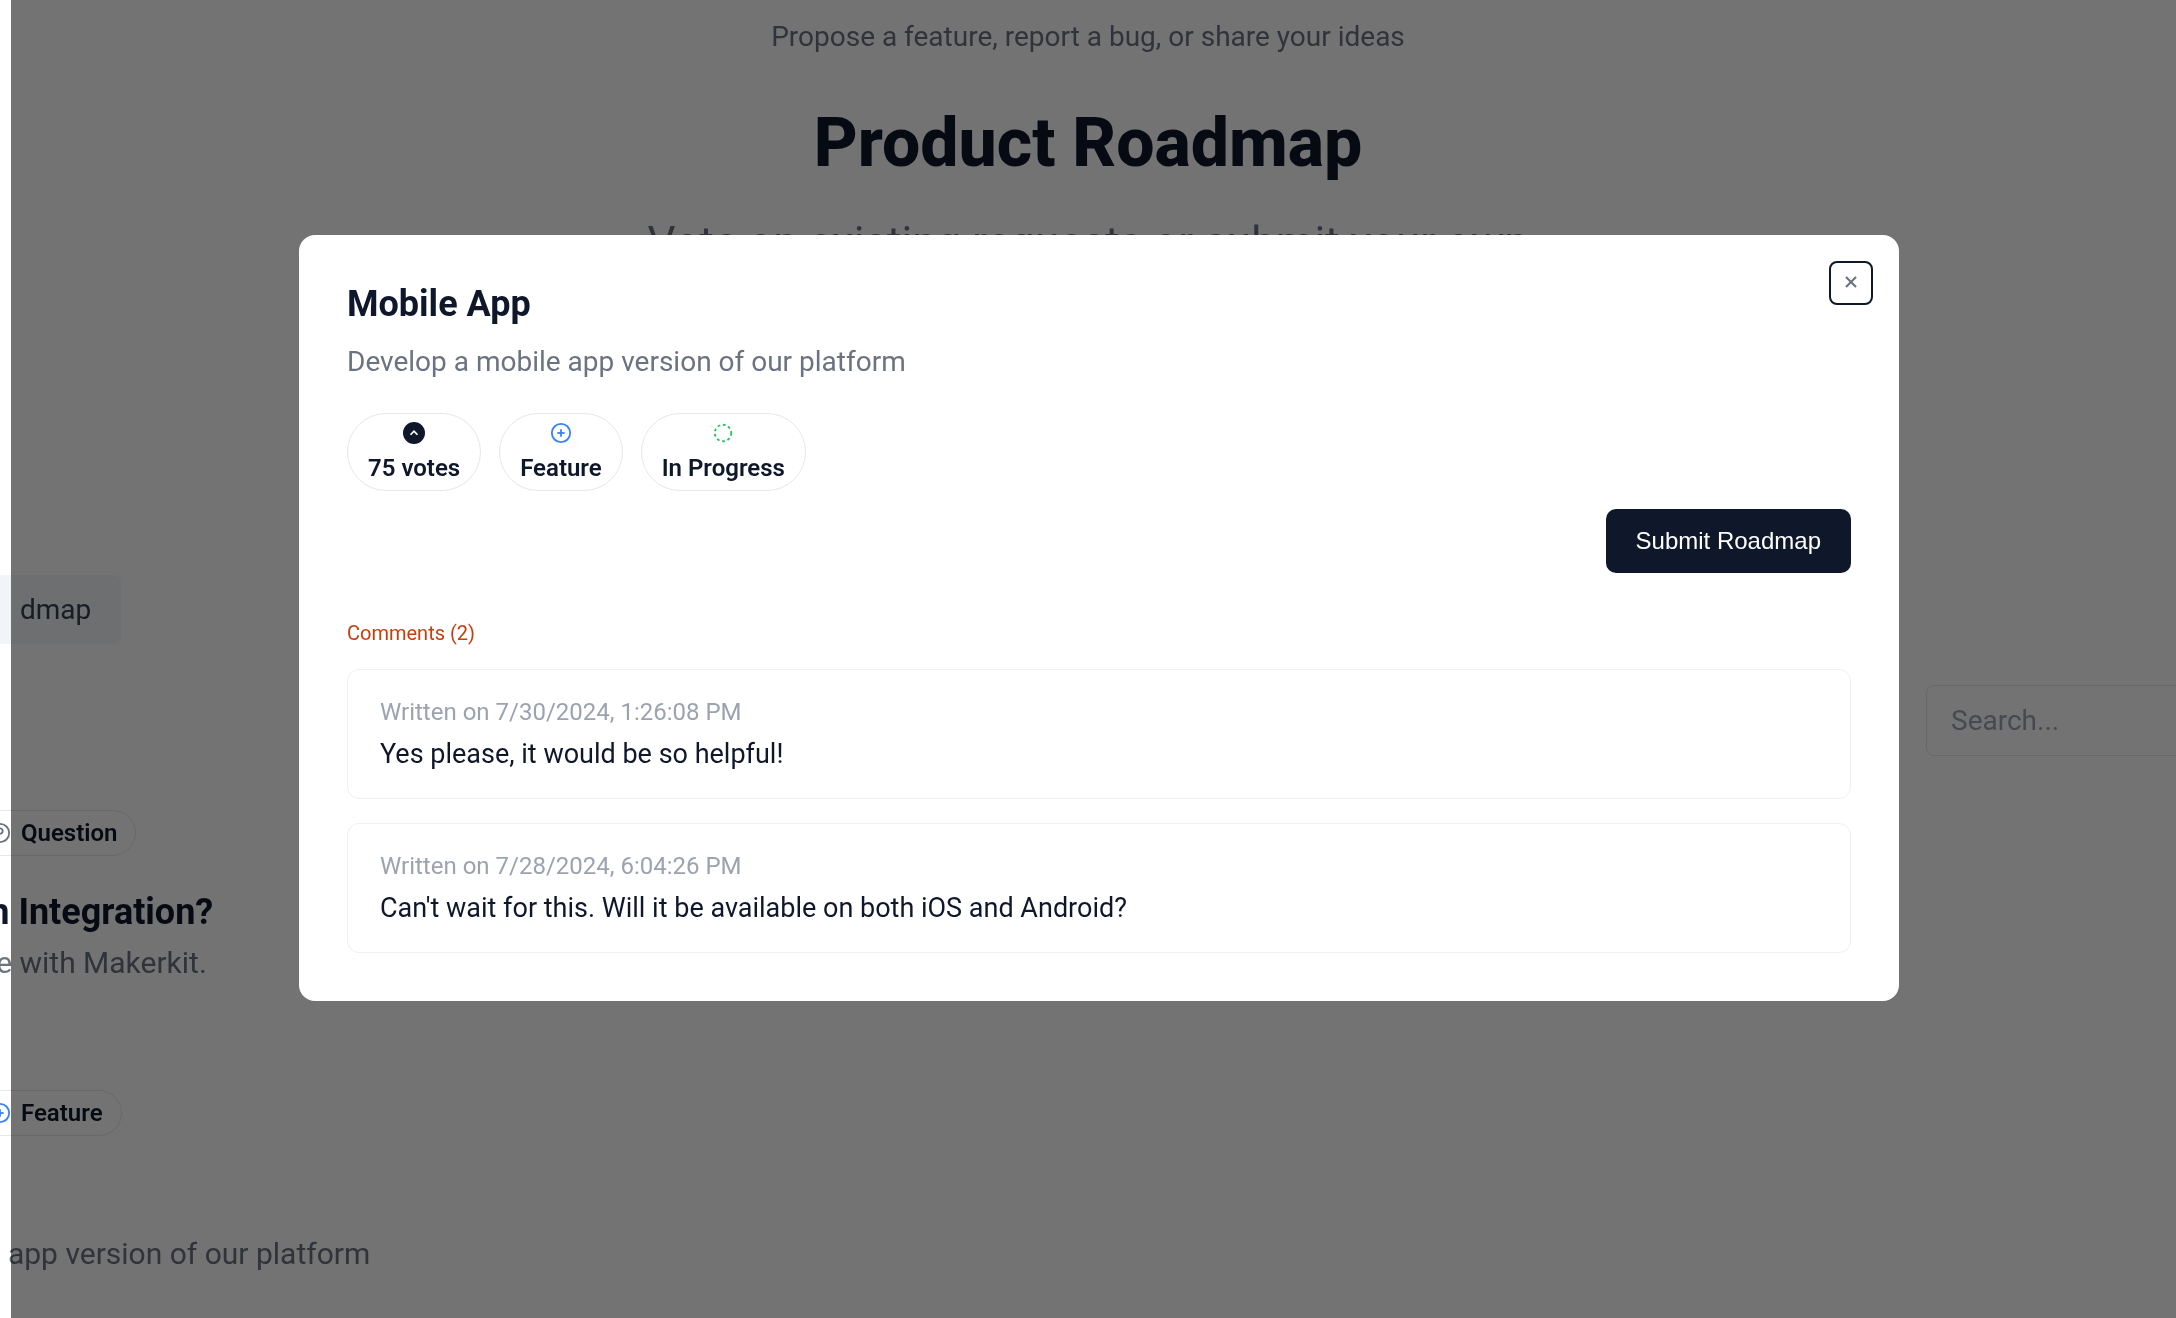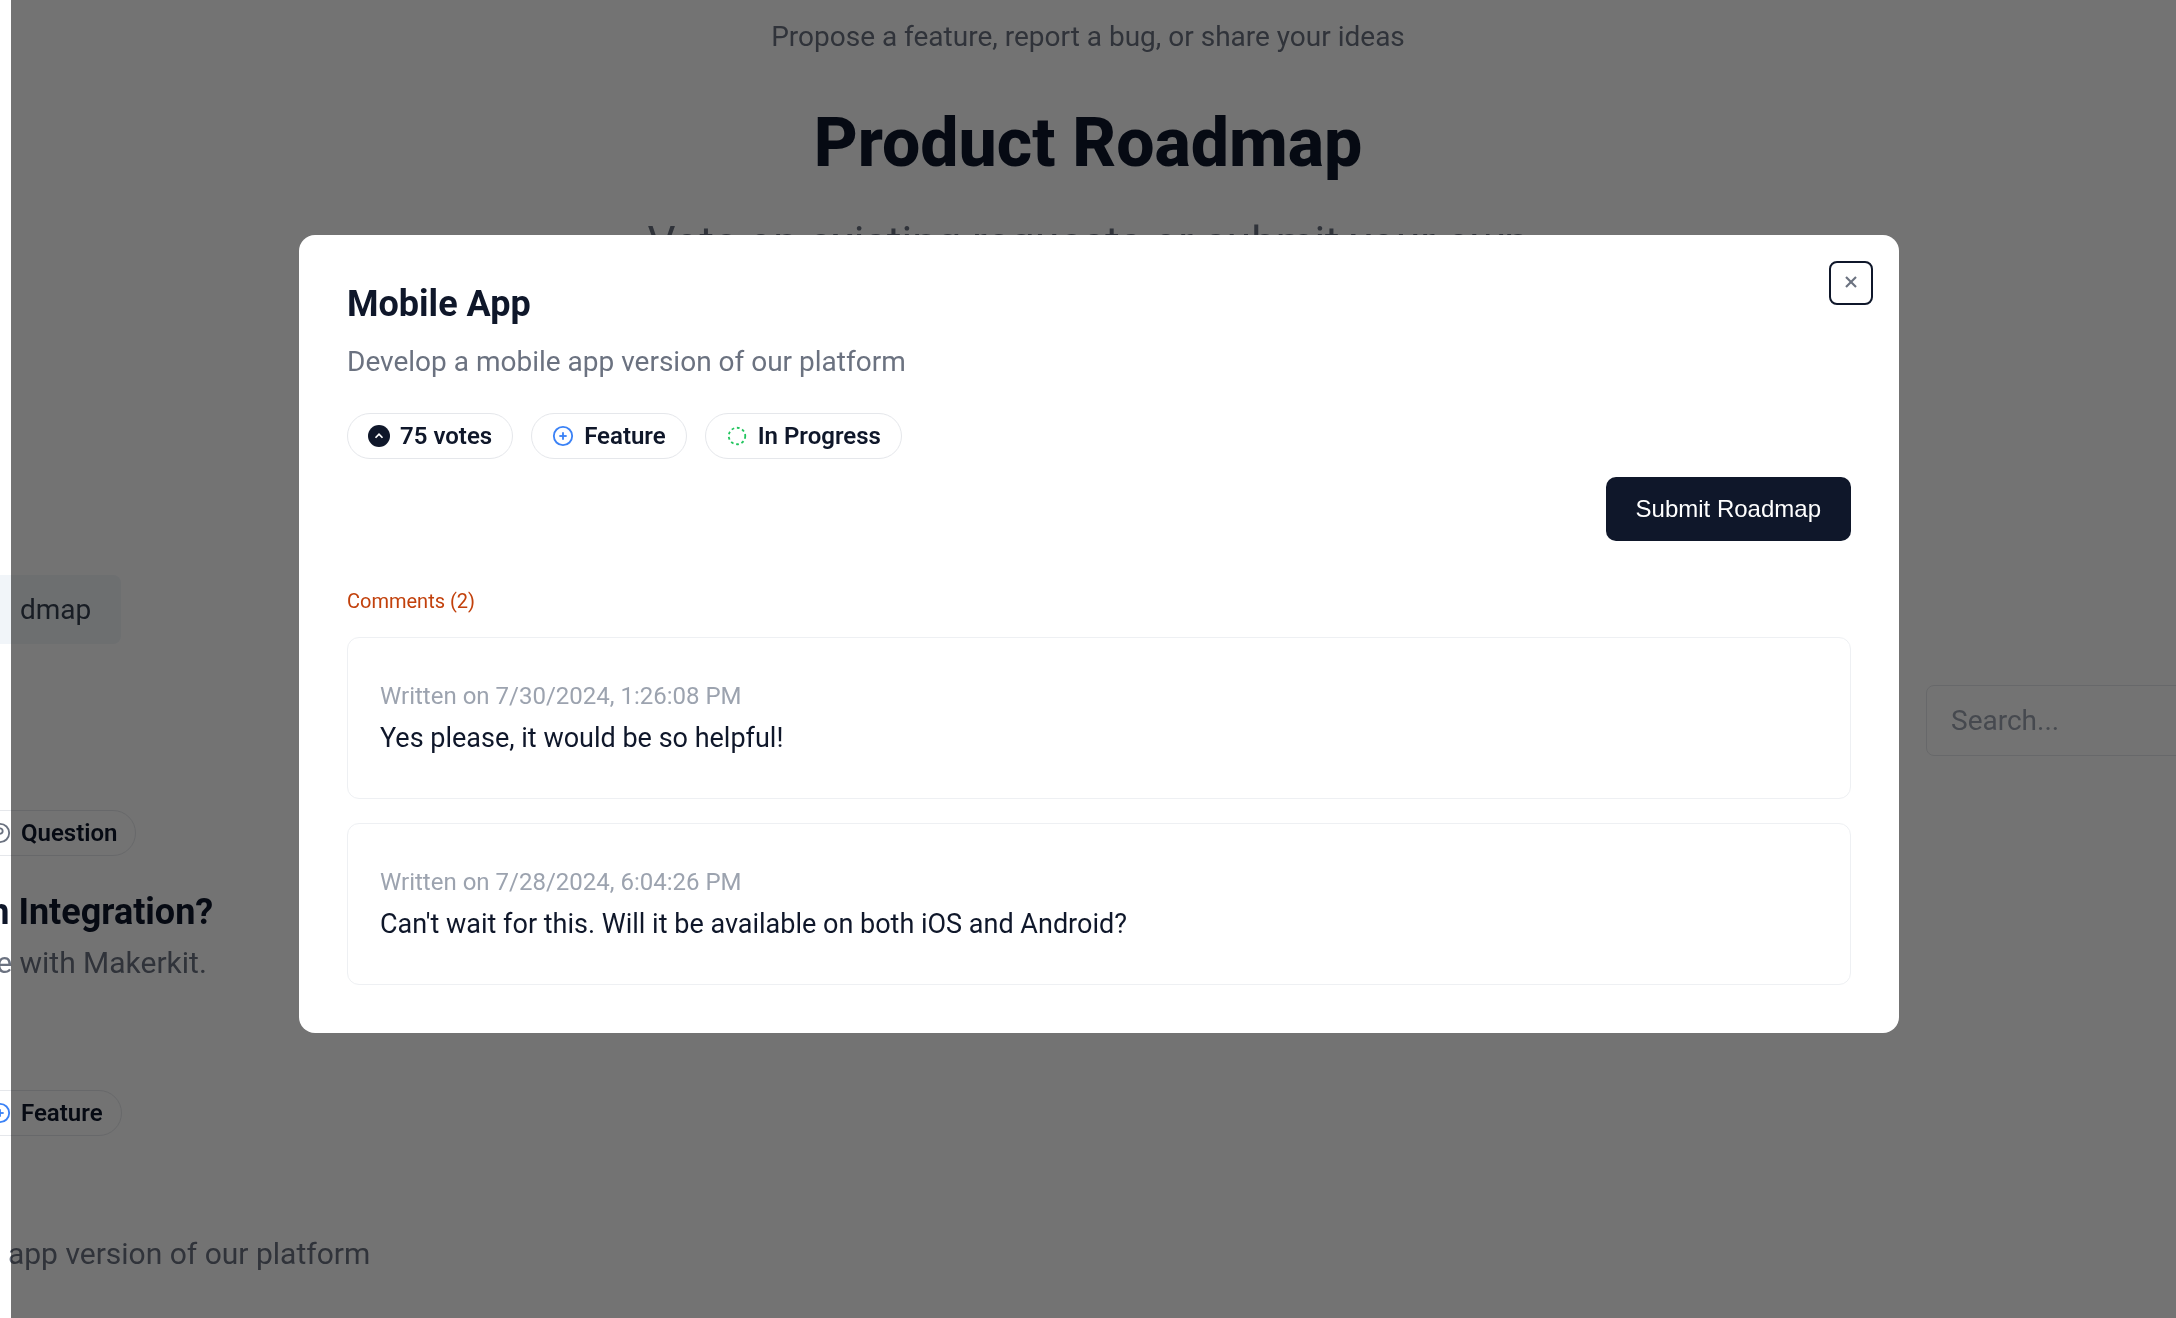--- a/index.html
+++ b/index.html
@@ -179,20 +179,21 @@
       display: inline-flex;
       align-items: center;
       gap: 10px;
       padding: 8px 20px;
       border: 1px solid #e5e7eb;
       border-radius: 999px;
       font-size: 24px;
       color: #0f172a;
       font-weight: 600;
       background: white;
+      flex-direction: column;
     }
     
     .badge-votes-icon {
       width: 22px;
       height: 22px;
       border-radius: 50%;
       background: #0f172a;
       display: flex;
       align-items: center;
       justify-content: center;
@@ -235,21 +236,21 @@
     .comments-heading {
       font-size: 20px;
       font-weight: 400;
       color: #c2410c;
       margin-top: 48px;
     }
     
     .comment-card {
       border: 1px solid #eef0f3;
       border-radius: 12px;
-      padding: 44px 32px;
+      padding: 28px 32px;
       margin-top: 24px;
     }
     
     .comment-card:first-of-type {
       margin-top: 28px;
     }
     
     .comment-meta {
       font-size: 24px;
       color: #9ca3af;

